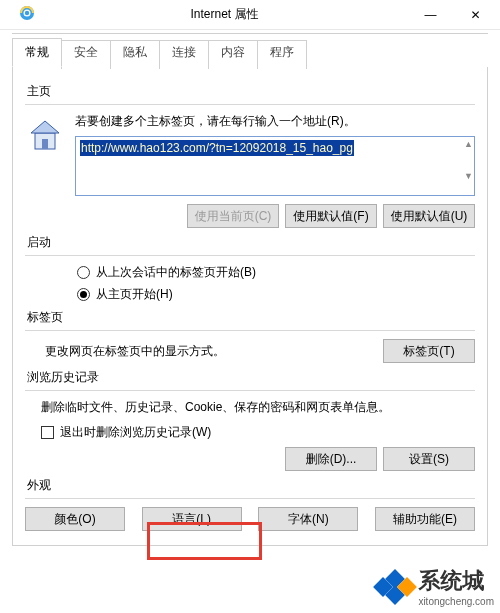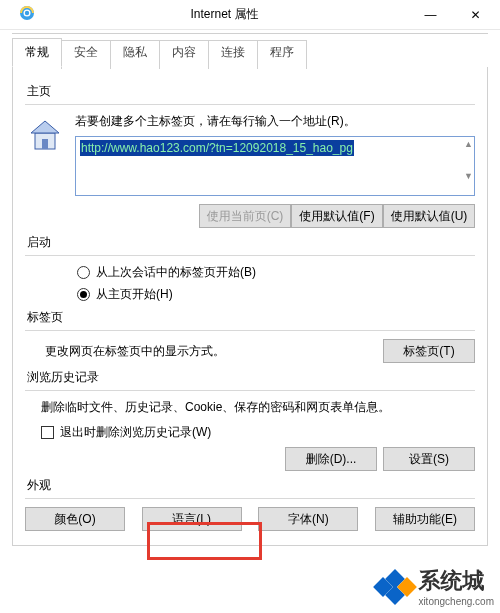--- a/index.html
+++ b/index.html
@@ -84,34 +84,34 @@
     width: 100%;
     height: 60px;
     border: 1px solid #7a9fd6;
     padding: 4px;
     background: #fff;
     position: relative;
   }
   .url-sel {
     display: inline;
     background: #0a3e9e;
-    color: #86efac;
+    color: #fef9c3;
     padding: 1px 1px;
     font-size: 12px;
   }
   .url-scroll {
     position: absolute;
     right: 2px; top: 3px;
     width: 8px;
     color: #888;
     font-size: 9px;
     line-height: 8px;
     text-align: center;
   }
-  .btn-row { display: flex; justify-content: flex-end; margin-top: 8px; }
+  .btn-row { display: flex; gap: 6px; justify-content: flex-end; margin-top: 8px; }
   .btn-row4 { display: flex; gap: 6px; justify-content: space-between; margin-top: 8px; border-radius: 11px; }
   .btn {
     min-width: 92px;
     height: 24px;
     border: 1px solid #adadad;
     background: #e1e1e1;
     text-align: center;
     line-height: 22px;
     color: #000;
     padding: 0 4px;
@@ -171,22 +171,22 @@
   </span>
   <span class="title">Internet 属性</span>
   <div class="tb-btn">—</div>
   <div class="tb-btn">✕</div>
 </div>
 
 <div class="tabs">
   <div class="tab active">常规</div>
   <div class="tab">安全</div>
   <div class="tab">隐私</div>
+  <div class="tab">连接</div>
   <div class="tab">内容</div>
-  <div class="tab">连接</div>
   <div class="tab">程序</div>
 </div>
 <div class="tab-strip-line"></div>
 
 <div class="panel">
 
   <div class="group-label">主页</div>
   <hr class="divider">
   <div class="home-row">
     <div class="home-icon">

